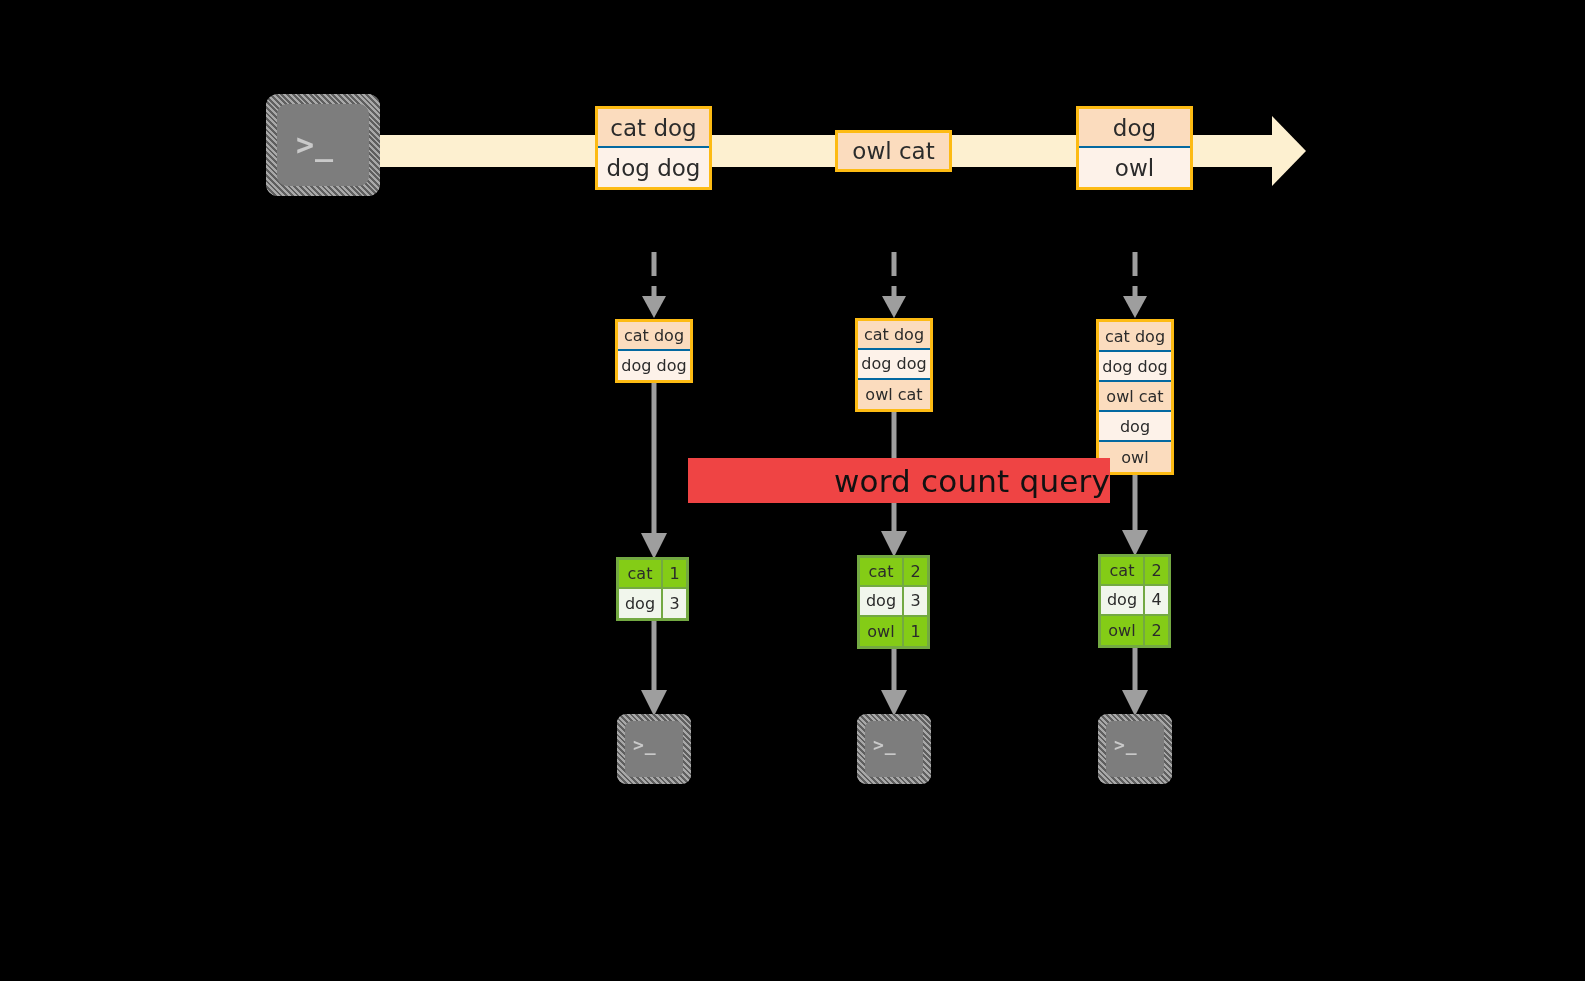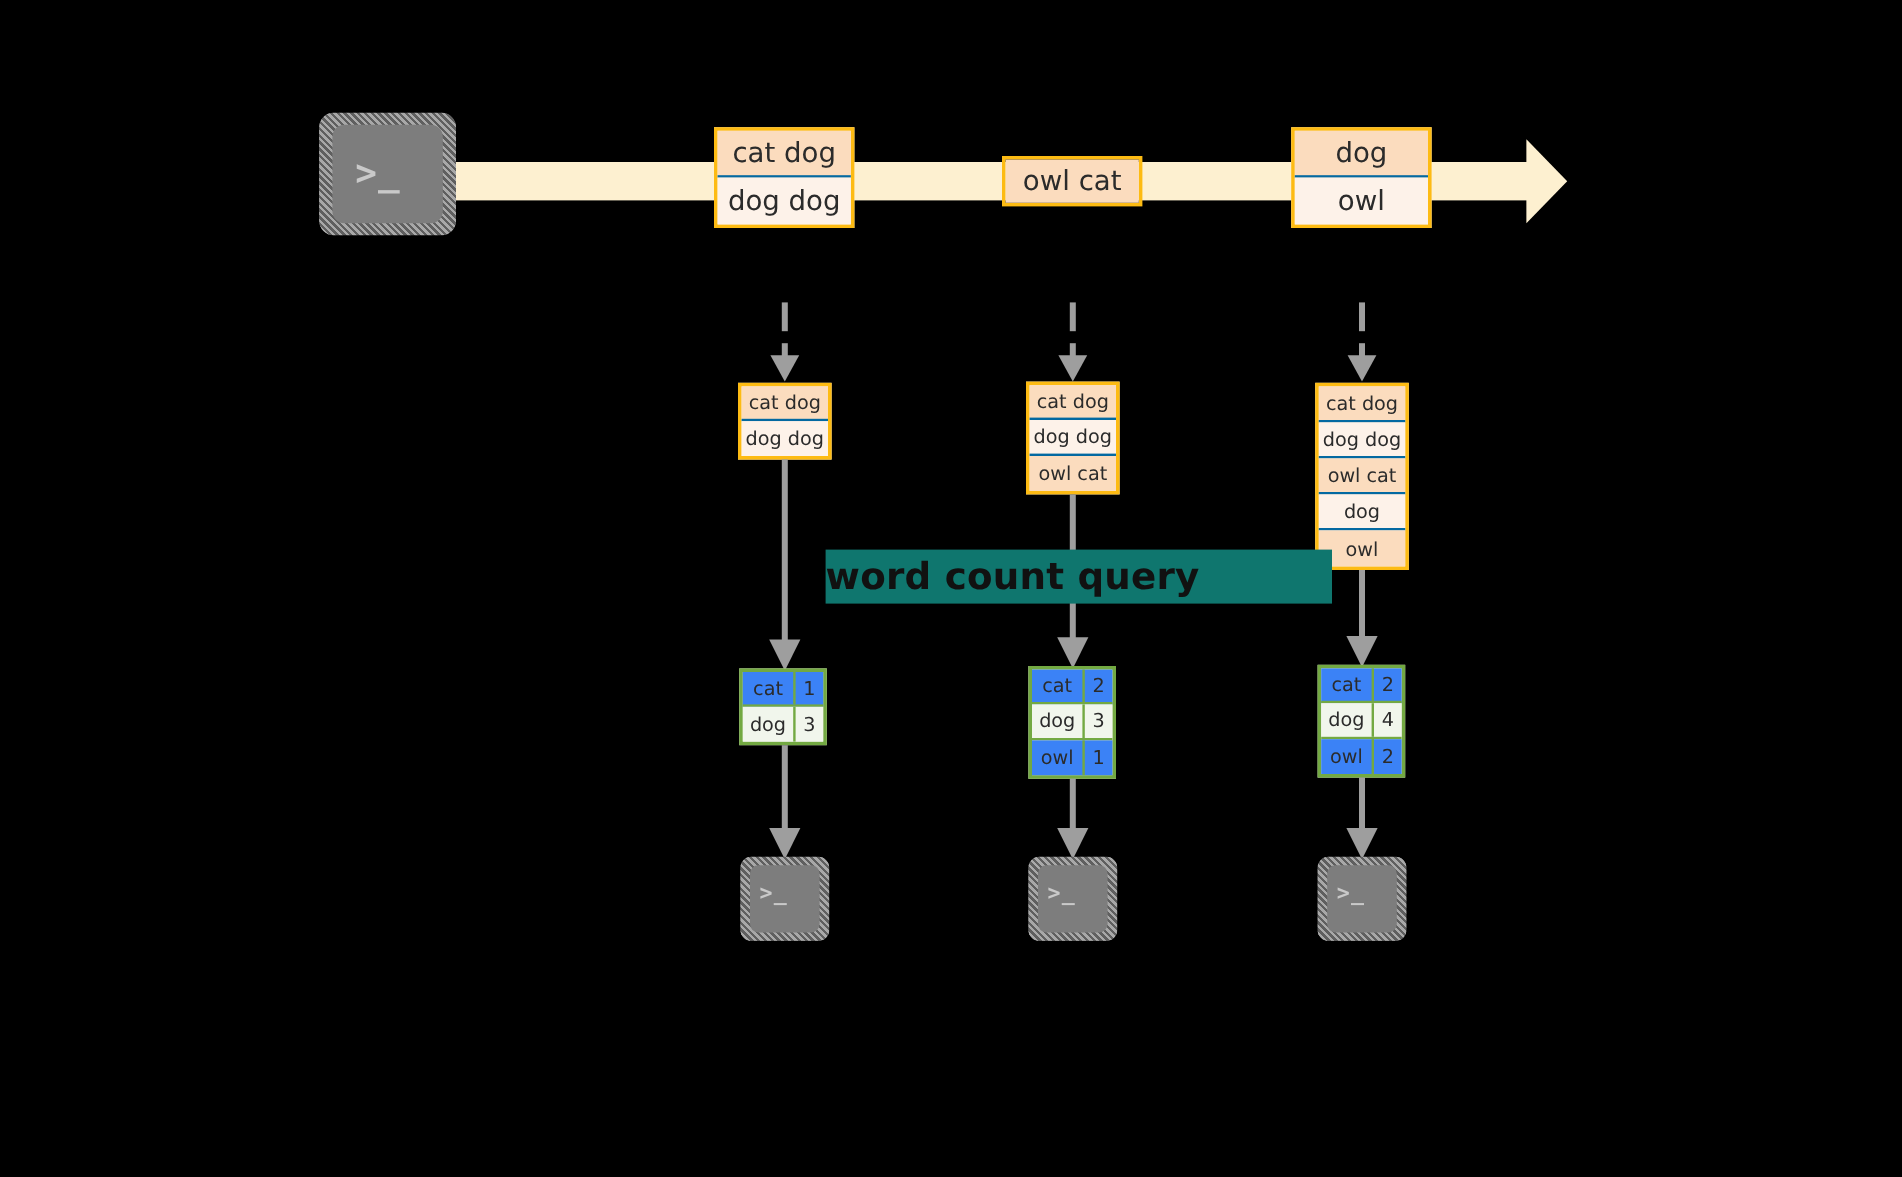--- a/index.html
+++ b/index.html
@@ -86,43 +86,42 @@
     box-sizing: border-box;
     border: 3px solid #73a942;
     background: #eff4ea;
   }
   .tbl .trow {
     box-sizing: border-box;
     display: flex;
     border-bottom: 2px solid #73a942;
   }
   .tbl .trow:last-child { border-bottom: none; }
-  .tbl .trow.dark  { background: #3b82f6; }
+  .tbl .trow.dark  { background: #84cc16; }
   .tbl .trow.light { background: #f1f6ec; }
   .tbl .key, .tbl .val {
     box-sizing: border-box;
     display: flex;
     align-items: center;
     justify-content: center;
     color: #2b2b2b;
     white-space: nowrap;
   }
   .tbl .key { border-right: 2px solid #73a942; }
 
   
   .arrow-svg { position: absolute; overflow: visible; }
 
   
   .querband {
     position: absolute;
-    background: #0f766e;
+    background: #ef4444;
     display: flex;
     align-items: center;
-    justify-content: flex-start;
-    font-weight: bold;
+    justify-content: flex-end;
   }
   .querband .label {
     color: #111;
     white-space: nowrap;
     font-size: 31px;
     letter-spacing: 0.2px;
   }
 </style>
 </head>
 <body>

